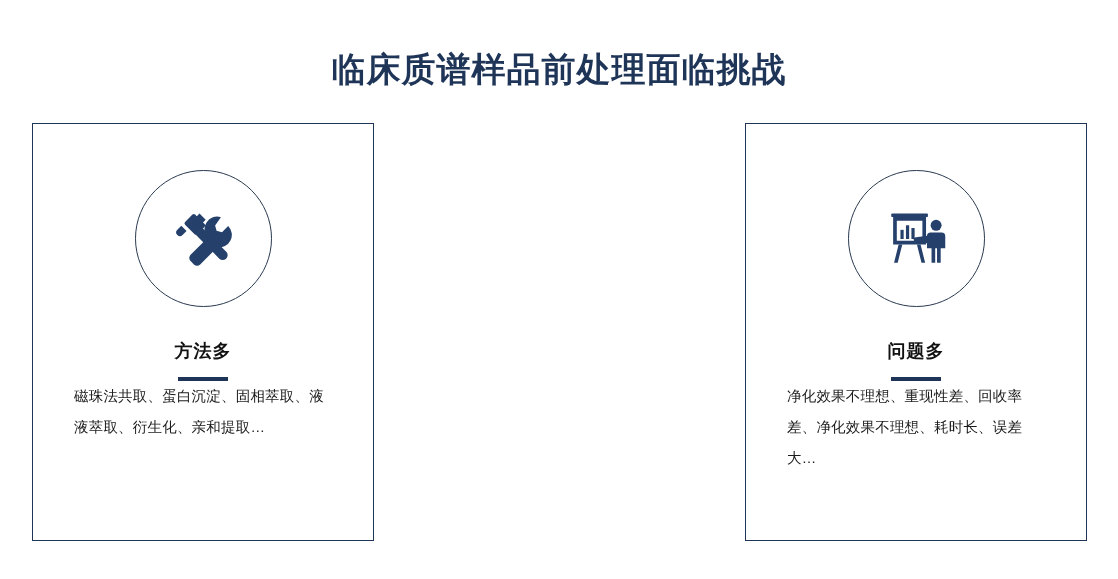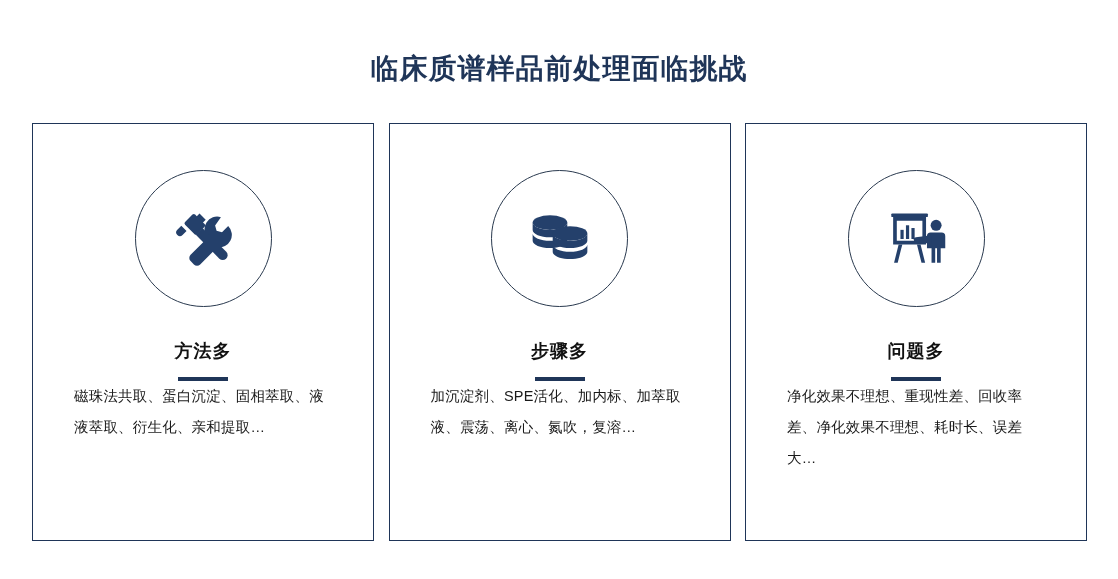--- a/index.html
+++ b/index.html
@@ -20,21 +20,21 @@
     height: 579px;
     box-sizing: border-box;
   }
 
   .page-title {
     position: absolute;
     top: 49px;
     left: 0;
     width: 1118px;
     text-align: center;
-    font-size: 28px;
+    font-size: 34px;
     font-weight: bold;
     letter-spacing: 1px;
     color: #1f3558;
     line-height: 40px;
     white-space: nowrap;
   }
 
   .cards {
     position: absolute;
     top: 123px;
@@ -122,43 +122,20 @@
 
             <path d="M9.6 18.3 l5.4 5.4 -4.1 4.1 a3.8 3.8 0 0 1 -5.4 -5.4 z"></path>
           </svg>
         </span>
       </div>
       <div class="card-title">方法多</div>
       <div class="card-divider"></div>
       <div class="card-body">磁珠法共取、蛋白沉淀、固相萃取、液液萃取、衍生化、亲和提取…</div>
     </div>
 
-    <div class="card">
-      <div class="icon-circle">
-        <span>
-          <svg width="62" height="56" viewBox="0 0 68 60" fill="#24406b" aria-hidden="true">
-
-            <g>
-              <ellipse cx="23" cy="12" rx="19" ry="8"></ellipse>
-              <path d="M4 12 v8 c0 4.4 8.5 8 19 8 s19 -3.6 19 -8 v-8 c0 4.4 -8.5 8 -19 8 S4 16.4 4 12 z"></path>
-              <path d="M4 24 v8 c0 4.4 8.5 8 19 8 s19 -3.6 19 -8 v-8 c0 4.4 -8.5 8 -19 8 S4 28.4 4 24 z"></path>
-            </g>
-
-            <g>
-              <ellipse cx="45" cy="24" rx="19" ry="8"></ellipse>
-              <path d="M26 24 v8 c0 4.4 8.5 8 19 8 s19 -3.6 19 -8 v-8 c0 4.4 -8.5 8 -19 8 s-19 -3.6 -19 -8 z"></path>
-              <path d="M26 36 v8 c0 4.4 8.5 8 19 8 s19 -3.6 19 -8 v-8 c0 4.4 -8.5 8 -19 8 s-19 -3.6 -19 -8 z"></path>
-            </g>
-          </svg>
-        </span>
-      </div>
-      <div class="card-title">步骤多</div>
-      <div class="card-divider"></div>
-      <div class="card-body">加沉淀剂、SPE活化、加内标、加萃取液、震荡、离心、氮吹，复溶…</div>
-    </div>
 
     <div class="card">
       <div class="icon-circle">
         <span>
           <svg width="64" height="60" viewBox="0 0 70 64" fill="#24406b" aria-hidden="true">
 
             <rect x="8" y="4" width="40" height="4" rx="1"></rect>
 
             <path d="M10 8 h36 v30 h-36 z M14 12 v22 h28 v-22 z" fill-rule="evenodd"></path>
 

